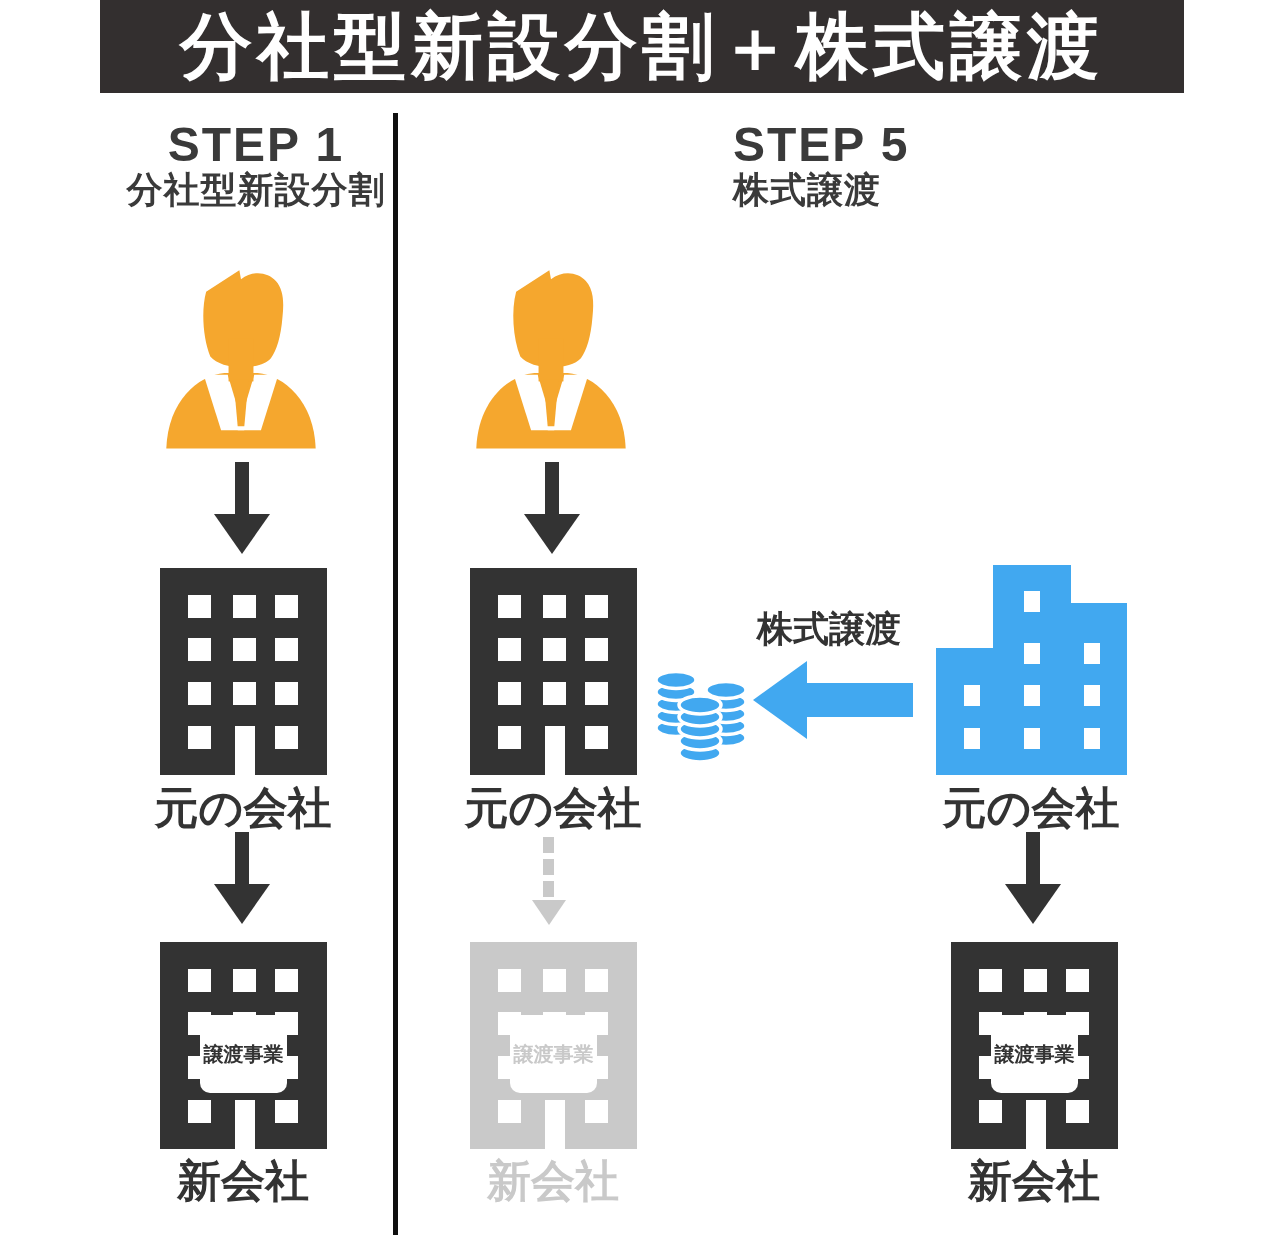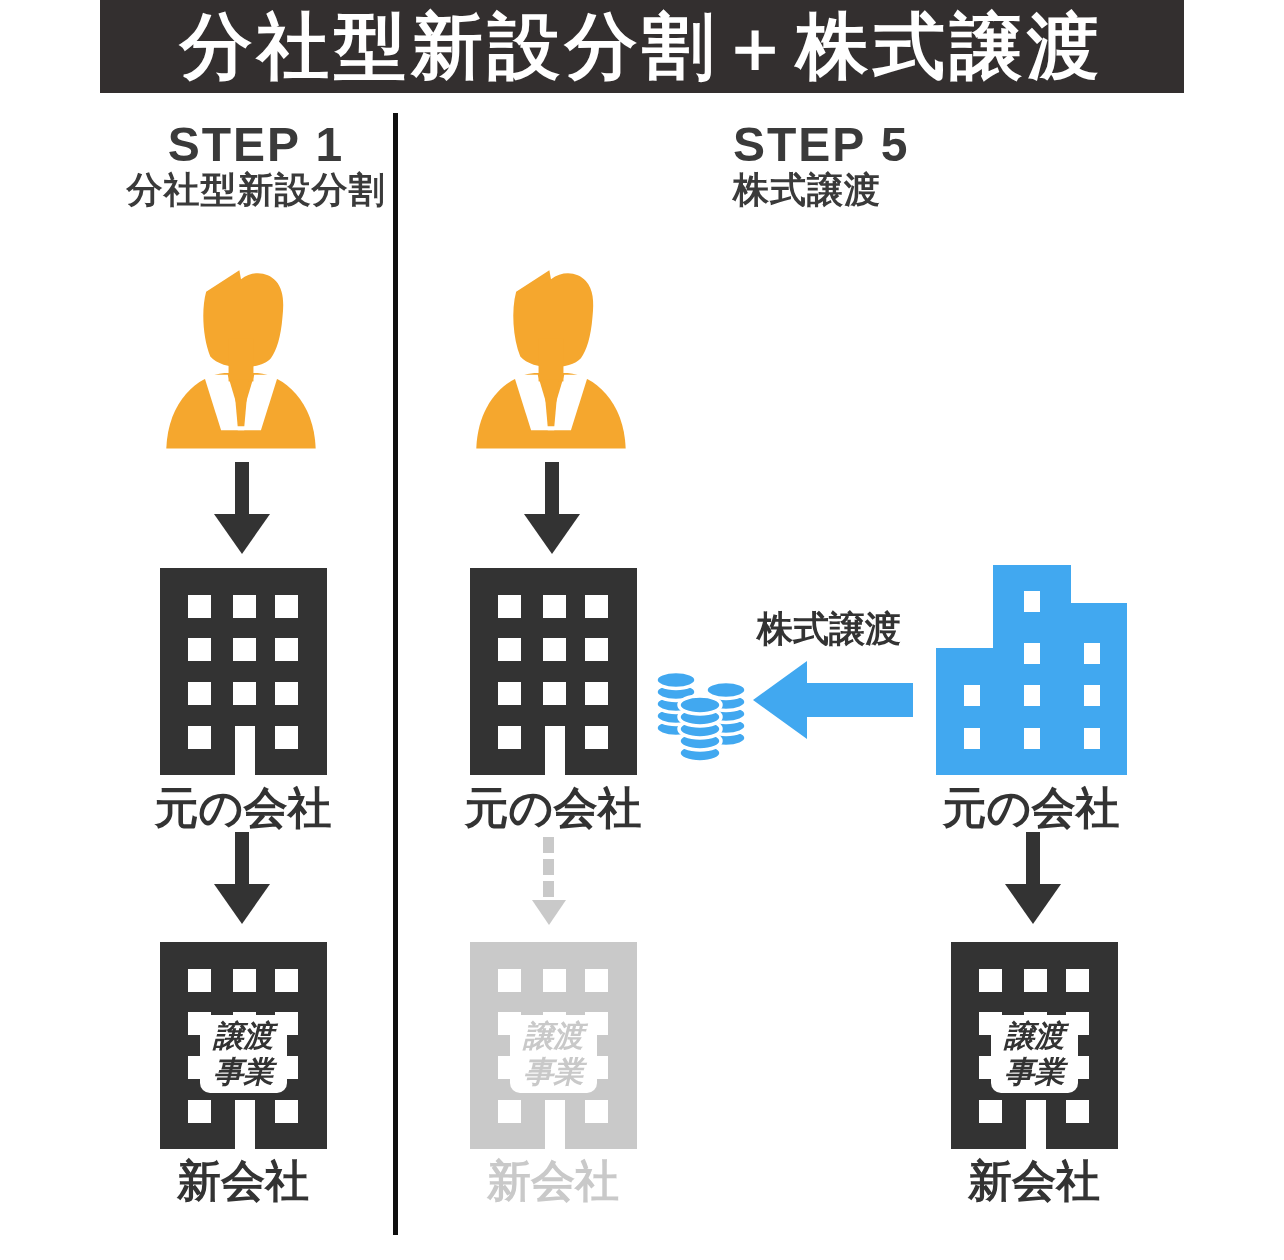--- a/index.html
+++ b/index.html
@@ -32,22 +32,22 @@
   .dasharrow { width:34px; height:88px; color:#C9C9C9; }
   .bluearrow { width:160px; height:78px; color:#41A8F0; }
 
   
   .lbl { font-size:44px; font-weight:600; color:#333333; text-align:center; width:240px; white-space:nowrap; }
   .lbl.gray { color:#C9C9C9; }
   .arrow-lbl { font-size:36px; font-weight:600; color:#333333; white-space:nowrap; }
 
   
   .badge { position:absolute; left:40px; top:73px; width:87px; height:78px; background:#ffffff;
-           border-radius:10px; display:flex; flex-direction:column; align-items:center;
-           justify-content:center; font-size:30px; font-weight:600; line-height:1.2; color:#333333;font-style:italic; }
+           border-radius:10px; display:flex; flex-direction:row; align-items:center;
+           justify-content:center; font-size:20px; font-weight:600; line-height:1.2; color:#333333; }
   .badge.gray { color:#C9C9C9; }
 </style>
 </head>
 <body>
 
 <div id="canvas">
 
   <div id="banner" class="abs">
     <span class="t">分社型新設分割＋株式譲渡</span>
   </div>

